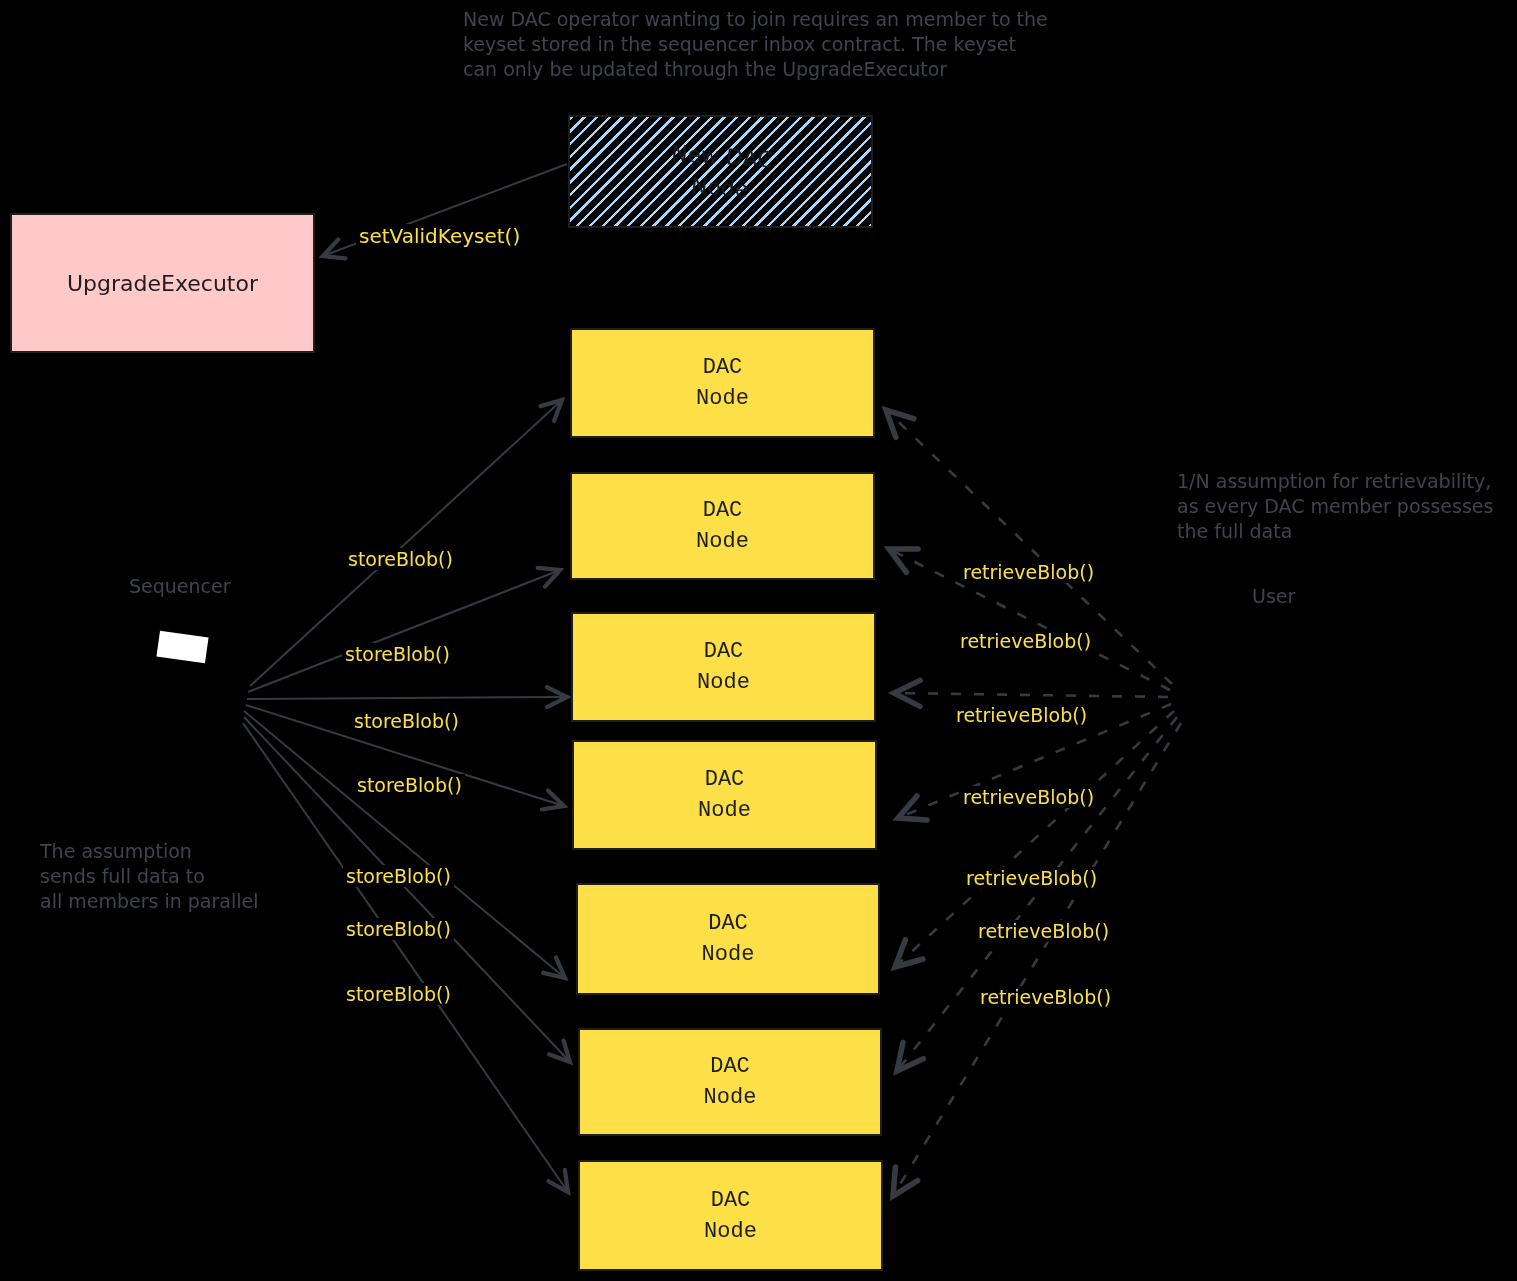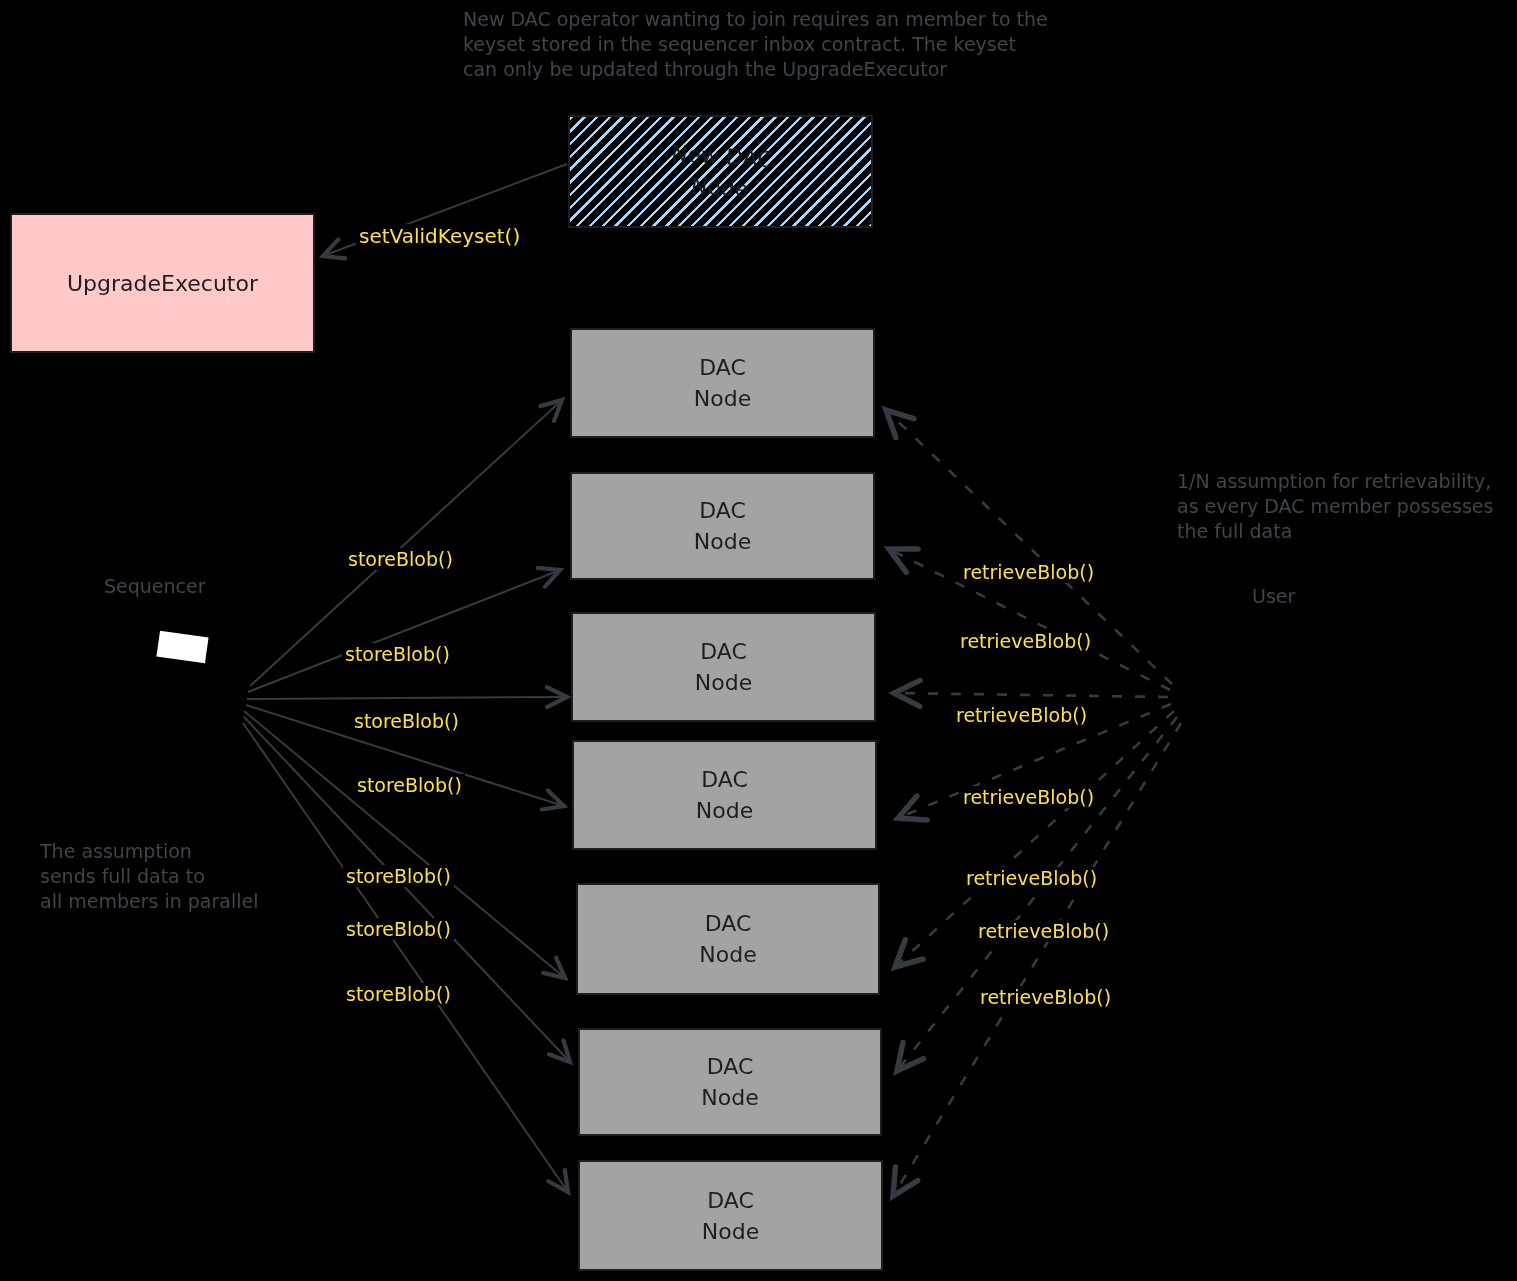--- a/index.html
+++ b/index.html
@@ -8,21 +8,21 @@
     font-family:"DejaVu Sans", sans-serif;
   }
   .note{position:absolute;color:#3f454c;font-size:19px;line-height:25px;white-space:nowrap;}
   .lbl{position:absolute;color:#fde047;font-size:19px;white-space:nowrap;background:#000;padding:0 3px;margin-top:24px;}
   .actor{position:absolute;color:#3f454c;font-size:19px;white-space:nowrap;}
   .box{
     position:absolute;box-sizing:border-box;border:2px solid #1e1e1e;
     display:flex;flex-direction:column;align-items:center;justify-content:center;
     text-align:center;color:#1e1e1e;font-size:22px;line-height:31px;
   }
-  .box.blue{background:#a3a3a3;}
+  .box.blue{background:#fde047;font-family:Liberation Mono, monospace;}
   .box.pink{background:#ffc9c9;}
   .box.hatch{
     background:repeating-linear-gradient(135deg,#a5d8ff 0 2.4px,transparent 2.4px 9px);
     border-color:#1e1e1e;
   }
   .hatch .inner{transform:rotate(4deg);color:#16191d;}
   #arrows{position:absolute;left:0;top:0;}
   .screen{position:absolute;left:158px;top:634px;width:49px;height:26px;background:#ffffff;transform:rotate(8deg);}
 </style>
 </head>
@@ -68,21 +68,21 @@
       <div>Node</div>
     </div>
   </div>
 
   <div class="box pink" style="left:10px;top:213px;width:305px;height:140px;">
     <div>UpgradeExecutor</div>
   </div>
 
   <div class="lbl" style="left:356px;top:200px;font-size:20px;">setValidKeyset()</div>
 
-  <div class="actor" style="left:104px;top:575px;">Sequencer</div>
+  <div class="actor" style="left:129px;top:575px;">Sequencer</div>
   <div class="screen"></div>
 
   <div class="note" style="left:40px;top:839px;">
     <div>The assumption</div>
     <div>sends full data to</div>
     <div>all members in parallel</div>
   </div>
 
   <div class="note" style="left:1177px;top:469px;">
     <div>1/N assumption for retrievability,</div>

